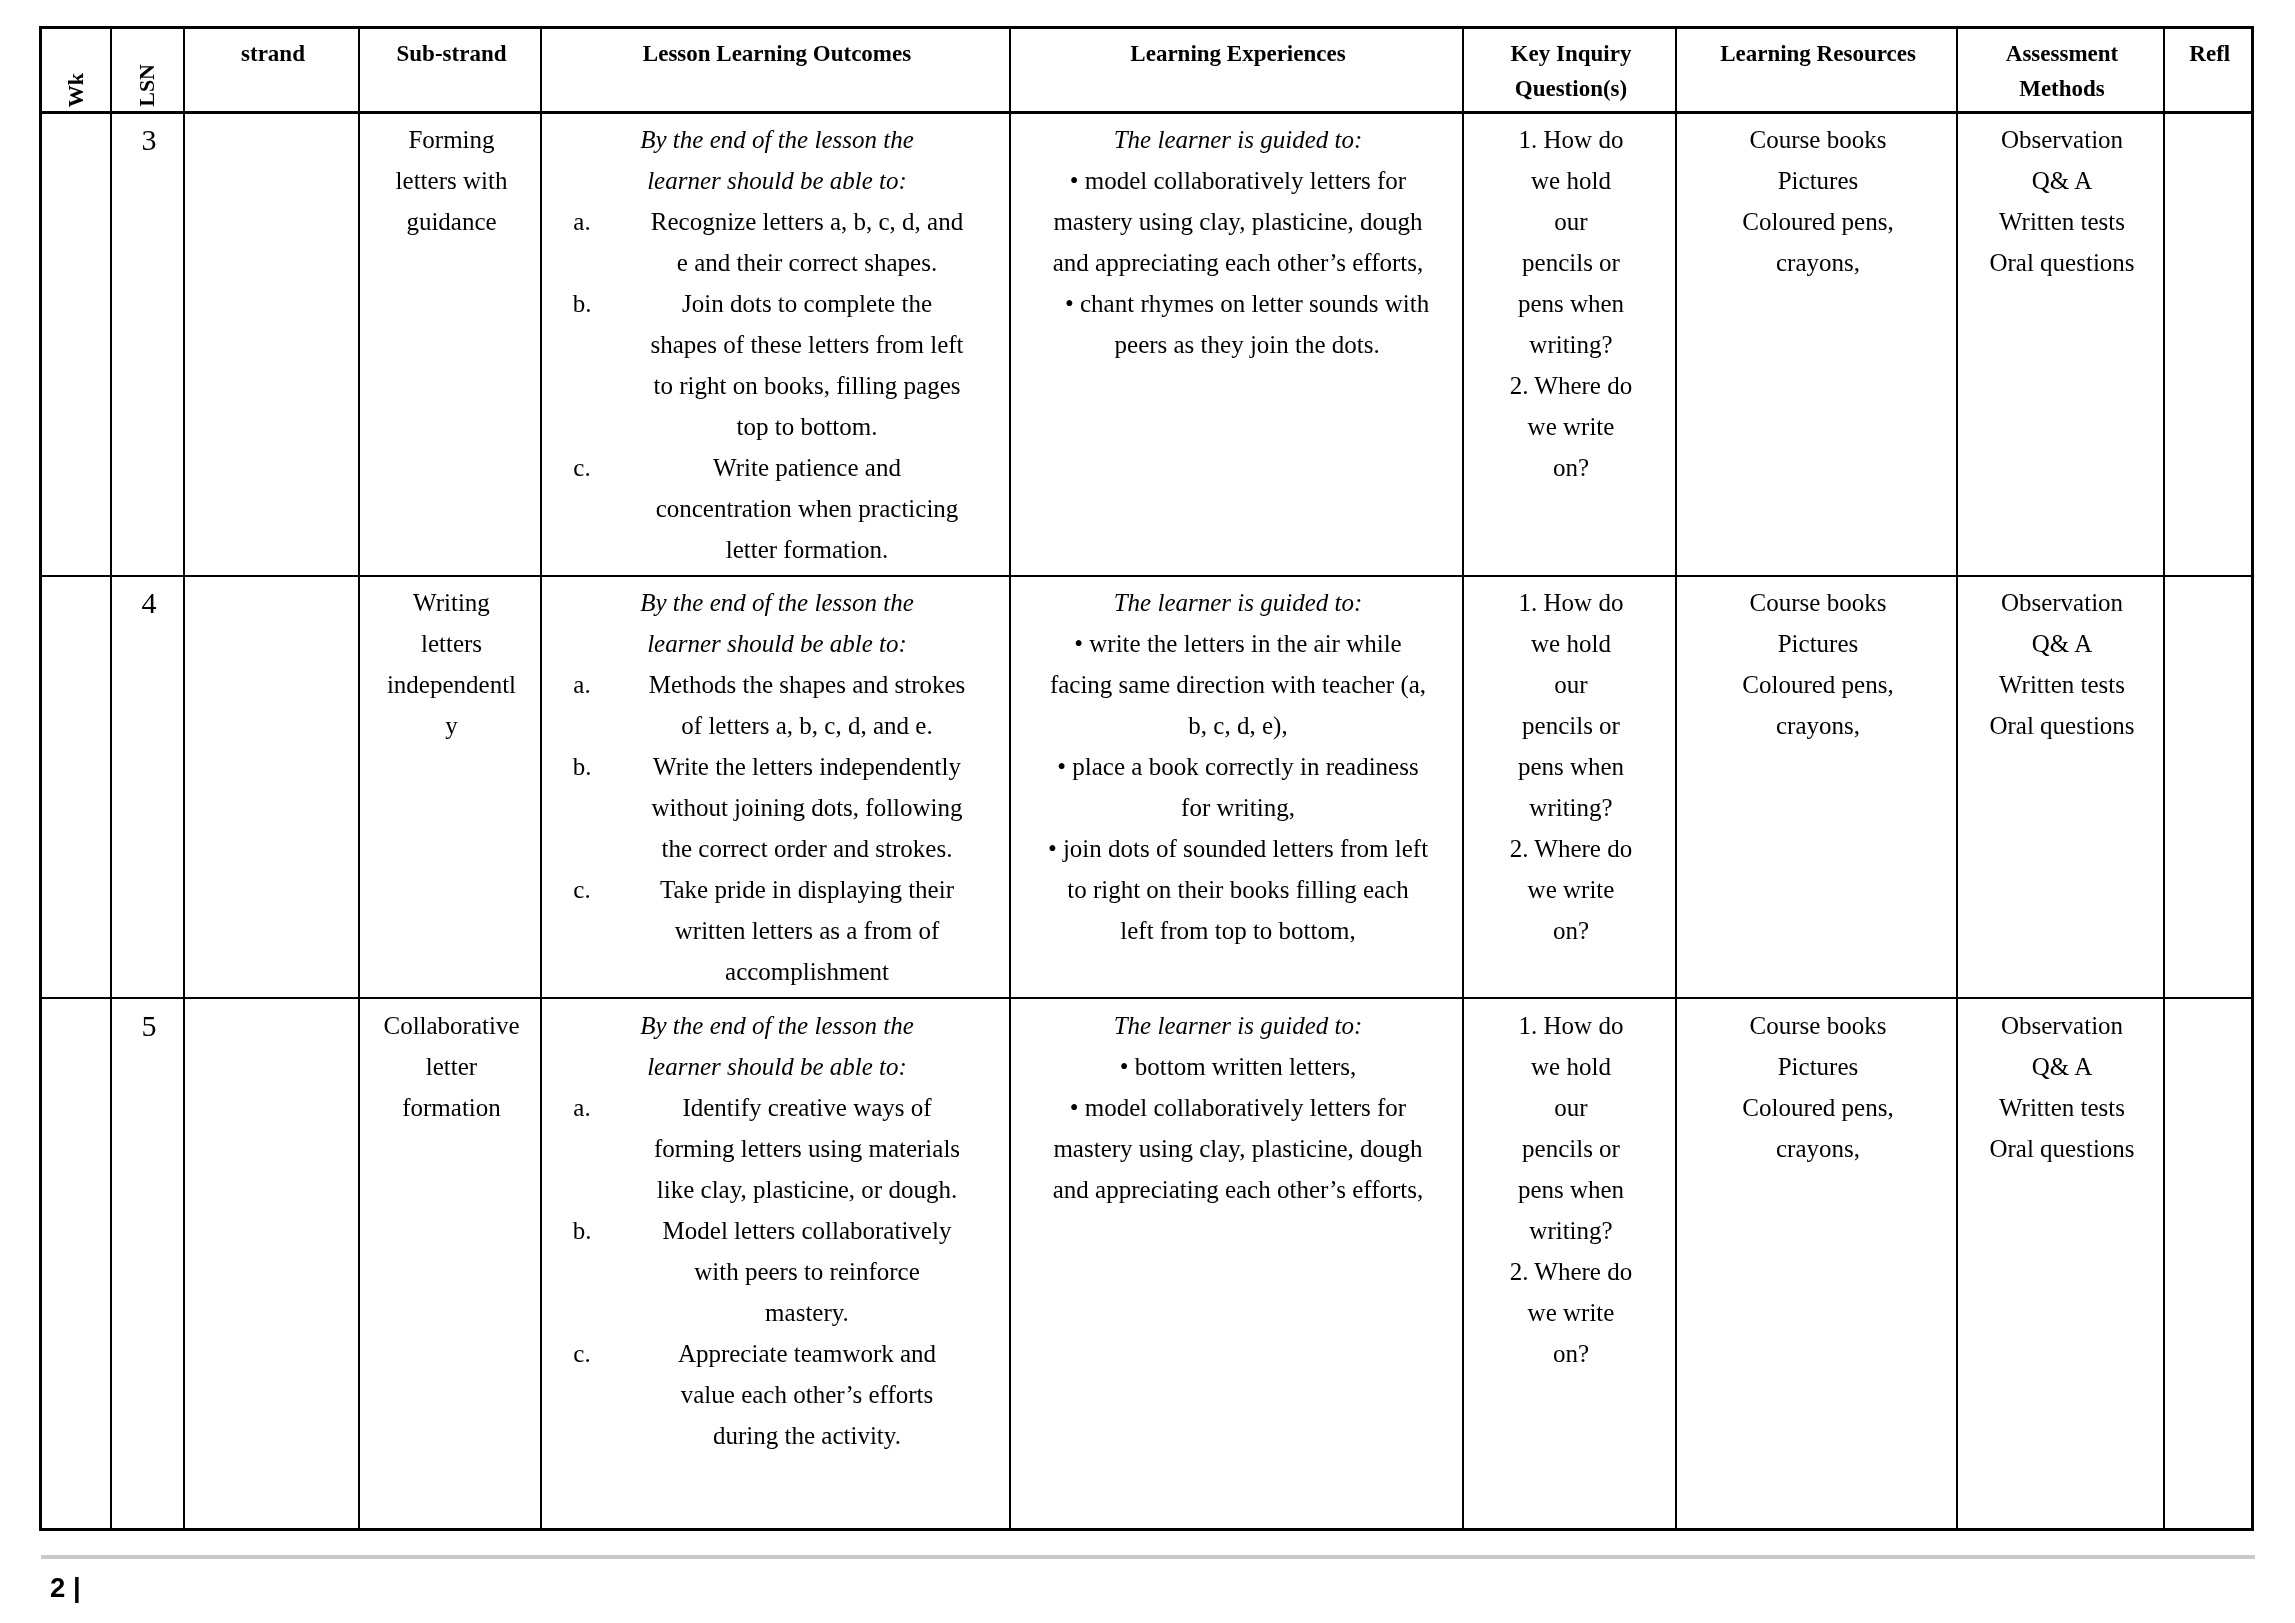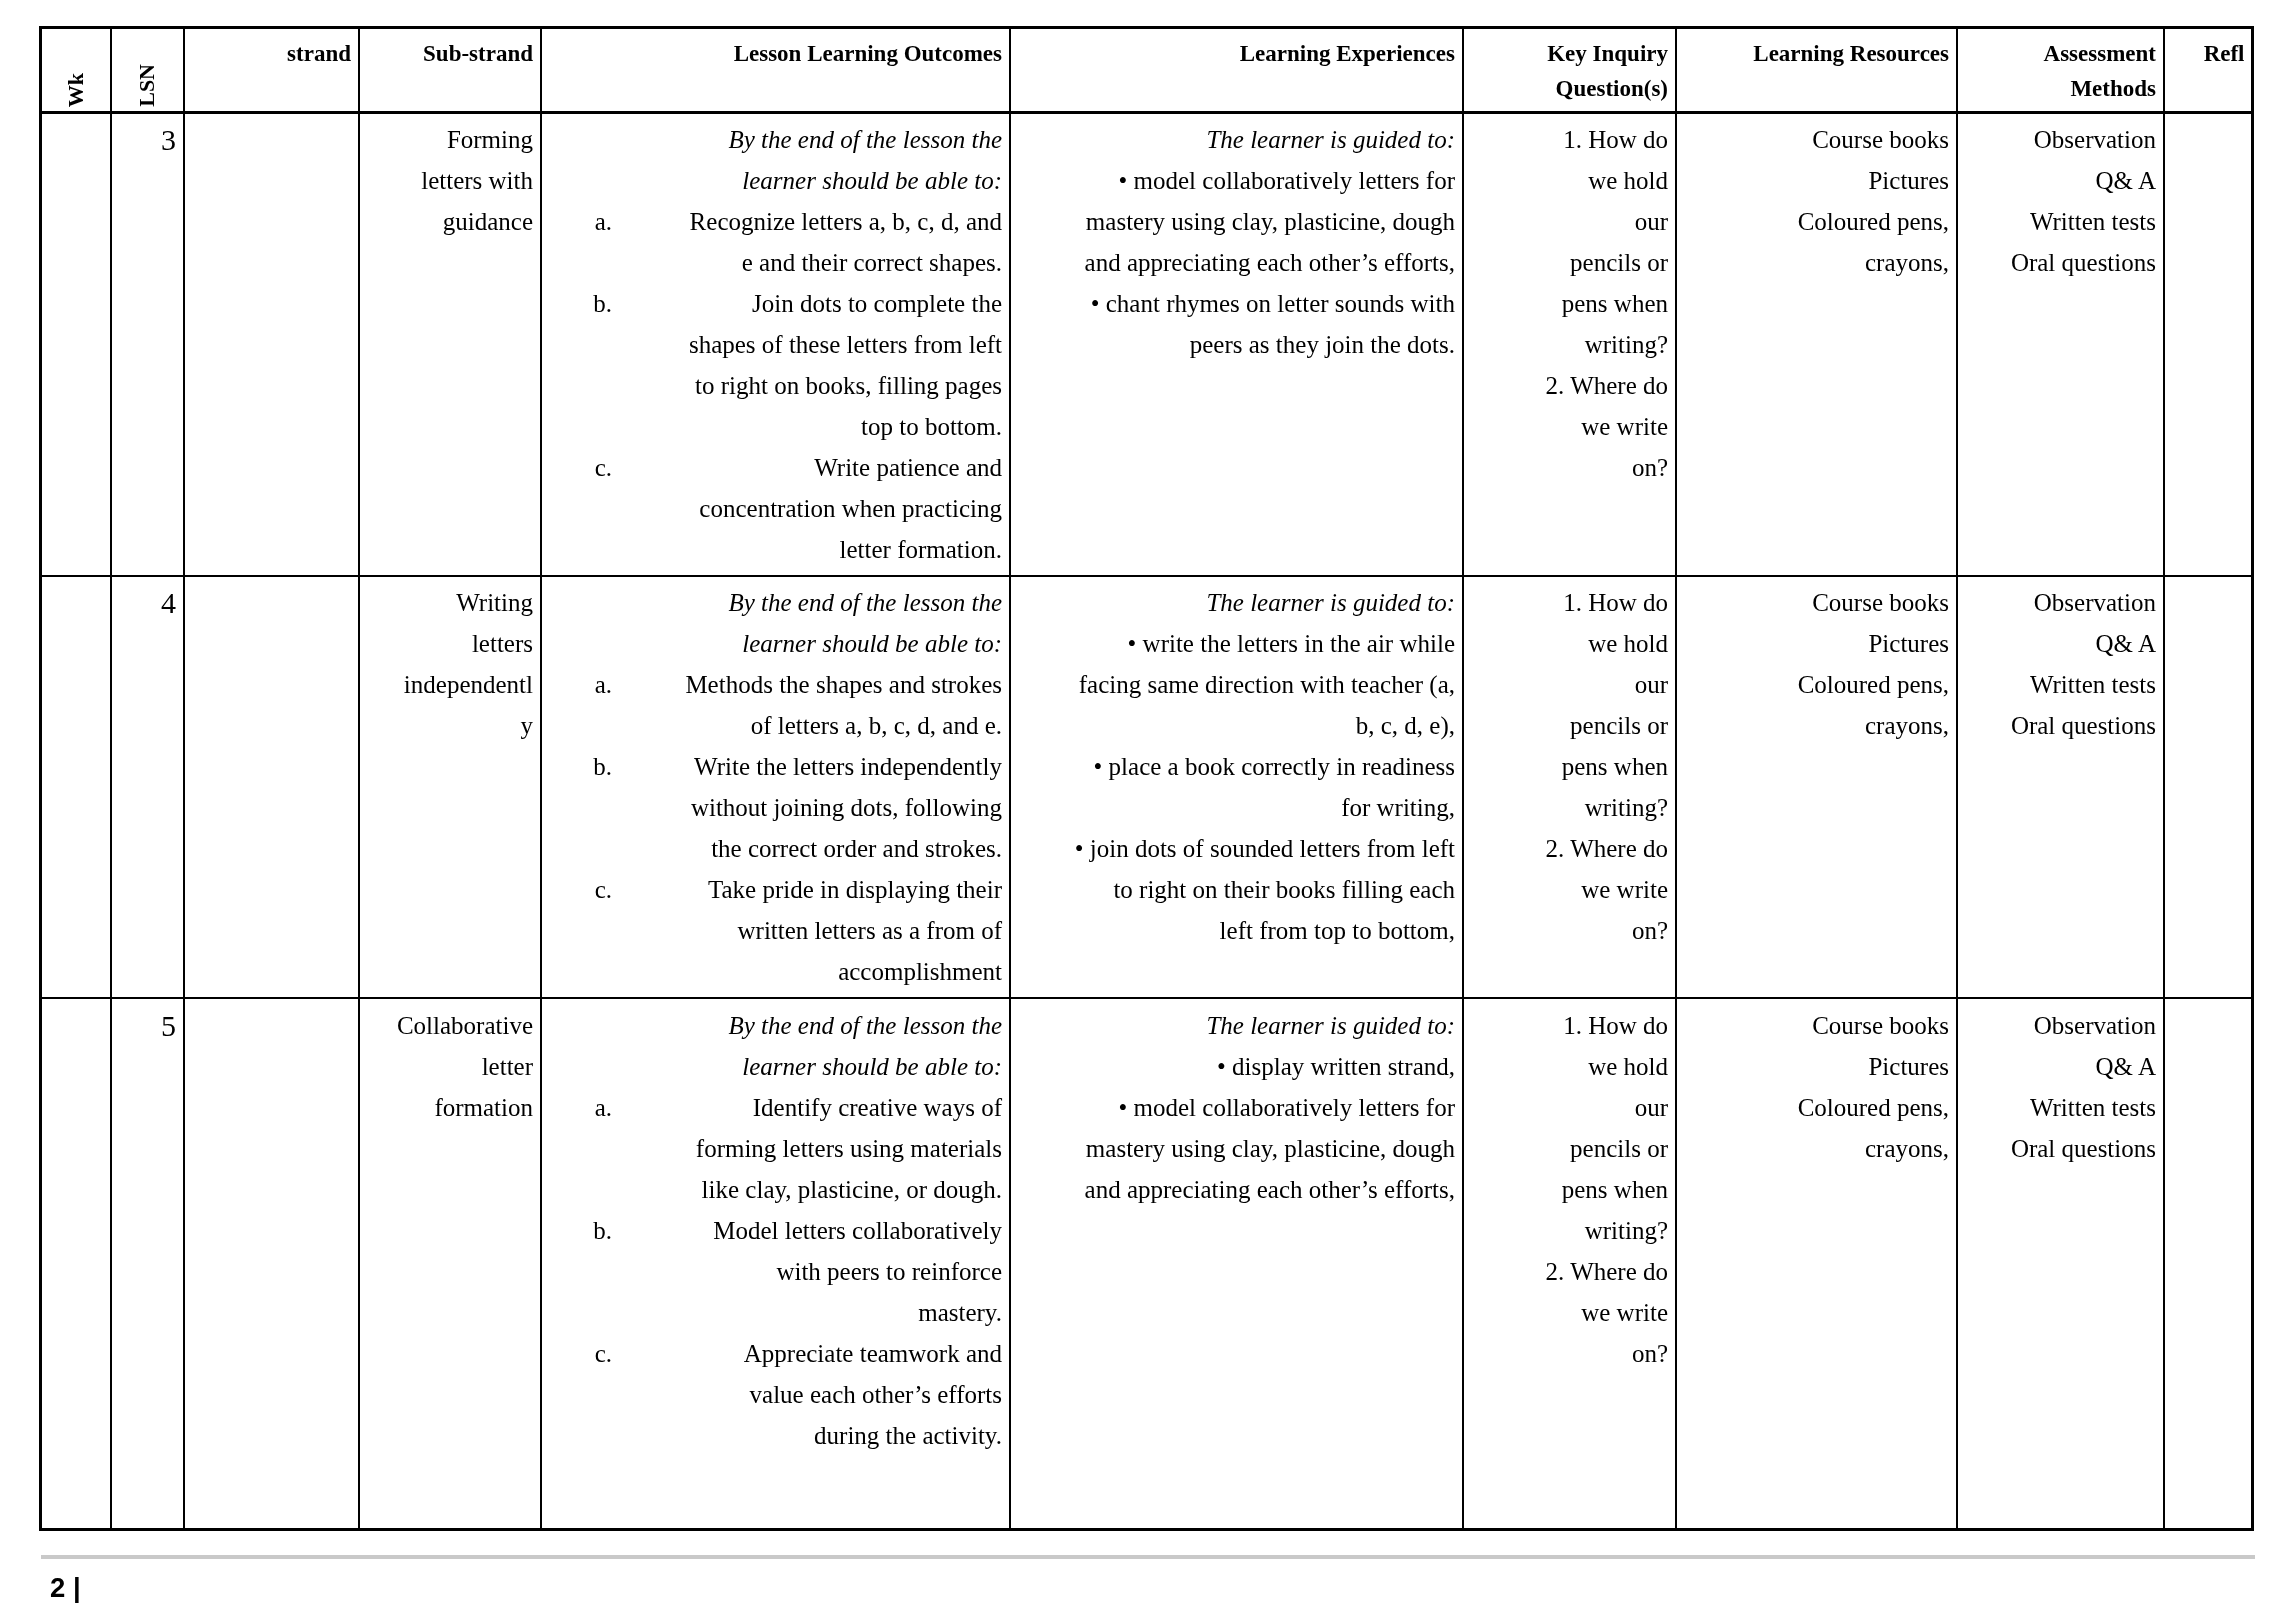--- a/index.html
+++ b/index.html
@@ -7,21 +7,21 @@
     position:relative; width:2295px; height:1623px; background:#ffffff;
     font-family:"Liberation Serif","DejaVu Serif",serif; color:#000;
     overflow:hidden;
   }
   table.sow {
     position:absolute; left:39px; top:26px;
     border-collapse:collapse; table-layout:fixed; width:2211px;
     border:3.9px solid #000;
   }
   table.sow th, table.sow td {
-    border:2.6px solid #000; vertical-align:top; text-align:right;
+    border:2.6px solid #000; vertical-align:top; text-align:center;
     padding:5.2px 6.5px 5.2px 10.5px; overflow:hidden;
   }
   table.sow th { border-bottom:3.9px solid #000; font-weight:bold; font-size:23px; line-height:35px; padding-top:6.5px; }
   tr.hdr { height:69px; }
   tr.r1 { height:453px; }
   tr.r2 { height:411px; }
   tr.r3 { height:531px; }
   .pre { white-space:pre; }
   td { font-size:25px; line-height:41px; }
   td.lsn { font-size:30px; padding-left:15.7px; }
@@ -224,21 +224,21 @@
         </div>
         <div class="li">
           <span class="m">c.</span>
           <span class="t">Appreciate teamwork and
 value each other’s efforts
 during the activity.</span>
         </div>
       </td>
       <td>
         <div class="intro">The learner is guided to:</div>
-        <div class="exp">• display written strand,</div>
+        <div class="exp">• bottom written letters,</div>
         <div class="exp">• model collaboratively letters for
 mastery using clay, plasticine, dough
 and appreciating each other’s efforts,</div>
       </td>
       <td><span class="pre">1. How do
 we hold
 our
 pencils or
 pens when
 writing?

